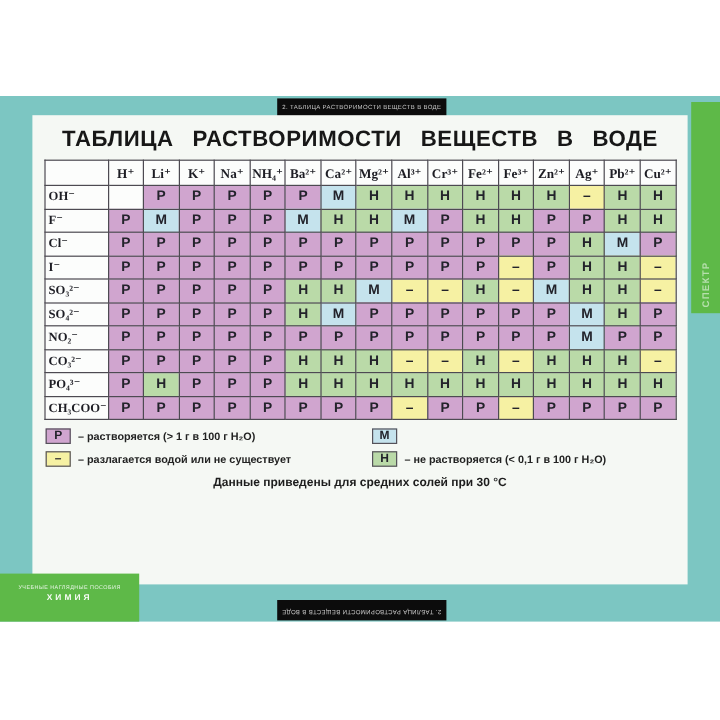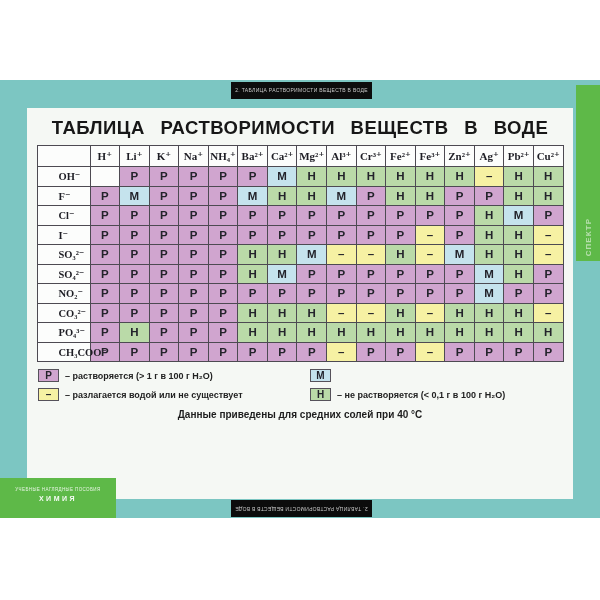--- a/index.html
+++ b/index.html
@@ -22,32 +22,32 @@
     position:absolute; bottom:5px; left:50%;
     writing-mode:vertical-rl; transform:translateX(-50%) rotate(180deg);
     color:rgba(255,255,255,0.55); font-size:8px; letter-spacing:1px; font-weight:bold;
   }
 
   .badge { position:absolute; left:0; top:478px; width:116px; height:40px; background:var(--accent_green);
     color:#ffffff; text-align:center; }
   .badge .l1 { font-size:4.5px; margin-top:9px; opacity:0.85; letter-spacing:0.4px; }
   .badge .l2 { font-size:7px; font-weight:bold; letter-spacing:2.5px; margin-top:3px; opacity:0.95; }
 
-  .page { position:absolute; left:27px; top:108px; width:546px; height:391px; background:#f5f8f4; }
+  .page { position:absolute; left:27px; top:96px; width:546px; height:391px; background:#f5f8f4; }
 
   .title { padding-top:9px; text-align:center; font-size:18.5px; font-weight:bold; color:#171717;
     letter-spacing:0.5px; word-spacing:10px; }
 
   table.sol { margin:6px auto 0 auto; border-collapse:collapse; table-layout:fixed; width:527px; }
   table.sol th, table.sol td { border:1px solid #4d4a52; }
   th.corner { width:53px; background:#fcfdfc; height:21px; }
   th.cation { background:#fcfdfc; font-family:"Liberation Serif","DejaVu Serif",serif;
     font-size:11px; font-weight:bold; color:#1d1d24; height:21px; text-align:center; }
   th.anion { background:#fcfdfc; font-family:"Liberation Serif","DejaVu Serif",serif;
-    font-size:10.5px; font-weight:bold; color:#1d1d24; text-align:left; padding-left:21px; height:19.5px; }
+    font-size:10.5px; font-weight:bold; color:#1d1d24; text-align:left; padding-left:3px; height:19.5px; }
   td.cell { text-align:center; font-size:11.5px; font-weight:bold; color:#23232b; height:19.5px; }
   .c-p { background:var(--soluble); }
   .c-m { background:var(--slightly_soluble); }
   .c-h { background:var(--insoluble); }
   .c-d { background:var(--decomposes); }
   .c-e { background:#fcfdfc; }
 
   .legend { margin:7px 8px 0 11px; display:grid; grid-template-columns:272px auto; row-gap:6px; }
   .legend-item { display:flex; align-items:center; gap:6px; font-size:9px; font-weight:bold; color:#222222; white-space:nowrap; }
   .legend-box { flex:0 0 auto; width:21px; height:13px; border:1px solid #55525a; display:flex;
@@ -303,21 +303,21 @@
       <div class="legend-item">
         <span class="legend-box lb-d">–</span>
         <span>– разлагается водой или не существует</span>
       </div>
       <div class="legend-item">
         <span class="legend-box lb-h">Н</span>
         <span>– не растворяется (&lt; 0,1 г в 100 г H₂O)</span>
       </div>
     </div>
 
-    <div class="note">Данные приведены для средних солей при 40 °С</div>
+    <div class="note">Данные приведены для средних солей при 30 °С</div>
   </div>
 
   <div class="bottom-bar">
     <span>2. ТАБЛИЦА РАСТВОРИМОСТИ ВЕЩЕСТВ В ВОДЕ</span>
   </div>
 
   <div class="badge">
     <div class="l1">УЧЕБНЫЕ НАГЛЯДНЫЕ ПОСОБИЯ</div>
     <div class="l2">ХИМИЯ</div>
   </div>

